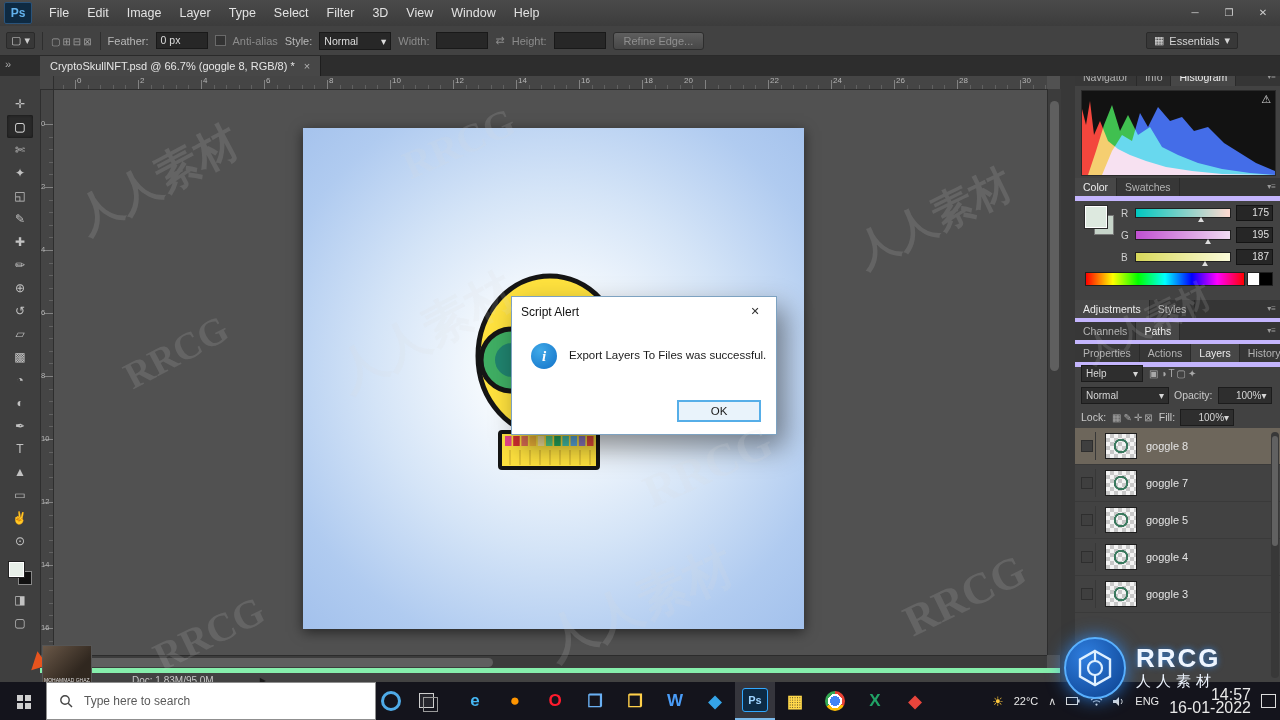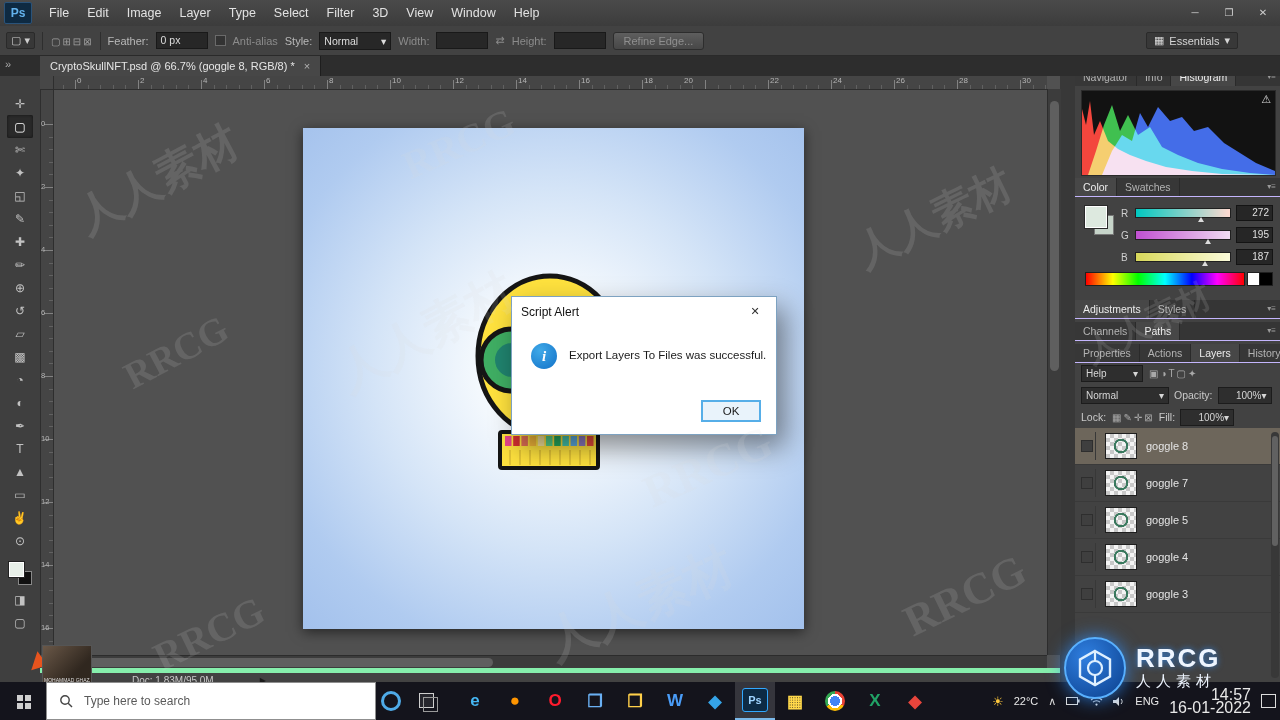--- a/index.html
+++ b/index.html
@@ -62,25 +62,25 @@
   #avatar{position:absolute;left:34px;top:645px;width:56px;height:37px;z-index:26;}
   #avatar .photo{position:absolute;left:8px;top:0;width:48px;height:37px;background:linear-gradient(135deg,#6a5848,#30271f 70%);border:1px solid #555;display:flex;align-items:flex-end;justify-content:center;}
   #avatar .photo span{font-size:5px;color:#ddd;white-space:nowrap;overflow:hidden;max-width:46px;}
   #avatar .tri{position:absolute;left:0;top:8px;width:0;height:0;border-left:14px solid #e8541e;border-top:10px solid transparent;border-bottom:10px solid transparent;transform:rotate(18deg);}
   
   #dialog{position:absolute;left:511px;top:296px;width:264px;height:137px;background:#fff;border:1px solid #7da2c1;box-shadow:8px 12px 26px rgba(0,0,0,.45);z-index:30;color:#1b1b1b;}
   .dlg-title{height:29px;display:flex;align-items:center;padding-left:9px;font-size:12px;color:#111;}
   .dlg-close{position:absolute;right:0;top:0;width:42px;height:29px;display:flex;align-items:center;justify-content:center;color:#333;font-size:11px;}
   .dlg-info{position:absolute;left:19px;top:46px;width:26px;height:26px;border-radius:50%;background:radial-gradient(circle at 35% 30%,#3fa9e8,#1271c8);color:#fff;font:italic bold 15px "Liberation Serif",serif;display:flex;align-items:center;justify-content:center;}
   .dlg-msg{position:absolute;left:57px;top:52px;font-size:11.5px;}
-  .dlg-ok{position:absolute;right:15px;bottom:12px;width:60px;height:22px;box-sizing:border-box;background:#e9f3fb;border:2px solid #56aee8;display:flex;align-items:center;justify-content:center;font-size:11.5px;}
+  .dlg-ok{position:absolute;right:15px;bottom:12px;width:84px;height:22px;box-sizing:border-box;background:#e9f3fb;border:2px solid #56aee8;display:flex;align-items:center;justify-content:center;font-size:11.5px;}
   
   #rightpanel{position:absolute;left:1075px;top:56px;width:205px;height:626px;background:#424242;z-index:8;}
   .spacer{position:absolute;left:0;top:0;width:100%;height:12px;background:#333;}
-  .ptabs{position:absolute;left:0;width:100%;height:18px;background:#353535;display:flex;align-items:flex-start;border-bottom:1px solid #c4b5fd;overflow:hidden;}
+  .ptabs{position:absolute;left:0;width:100%;height:18px;background:#353535;display:flex;align-items:flex-start;border-bottom:5px solid #c4b5fd;overflow:hidden;}
   .ptab{padding:0 8px;line-height:18px;font-size:10.5px;color:#b3b3b3;background:#373737;border-right:1px solid #2a2a2a;white-space:nowrap;}
   .ptab.active{background:#474747;color:#ececec;}
   .pmenu{margin-left:auto;padding:0 4px;line-height:18px;font-size:8px;color:#9a9a9a;white-space:nowrap;}
   #nav-tabs{top:12px;}
   #histo-body{position:absolute;left:0;top:30px;width:100%;height:92px;background:#424242;}
   #histo-chart{position:absolute;left:6px;top:4px;width:193px;height:84px;background:#121212;border:1px solid #2a2a2a;}
   .histo-warn{position:absolute;right:9px;top:7px;font-size:11px;color:#d8d8d8;z-index:2;}
   #color-tabs{top:122px;}
   #color-body{position:absolute;left:0;top:140px;width:100%;height:100px;}
   .swatch-pair{position:absolute;left:10px;top:10px;width:30px;height:30px;}
@@ -352,21 +352,21 @@
       <div class="swatch-pair">
         <span class="sw-b"></span>
         <span class="sw-f"></span>
       </div>
       <div id="color-channels">
           <div class="crow">
             <span class="clab">R</span>
             <div class="ctrack track-r">
               <span class="cthumb" style="left: 68.6275%;"></span>
             </div>
-            <span class="cval">272</span>
+            <span class="cval">175</span>
           </div>
           <div class="crow">
             <span class="clab">G</span>
             <div class="ctrack track-g">
               <span class="cthumb" style="left: 76.4706%;"></span>
             </div>
             <span class="cval">195</span>
           </div>
           <div class="crow">
             <span class="clab">B</span>

